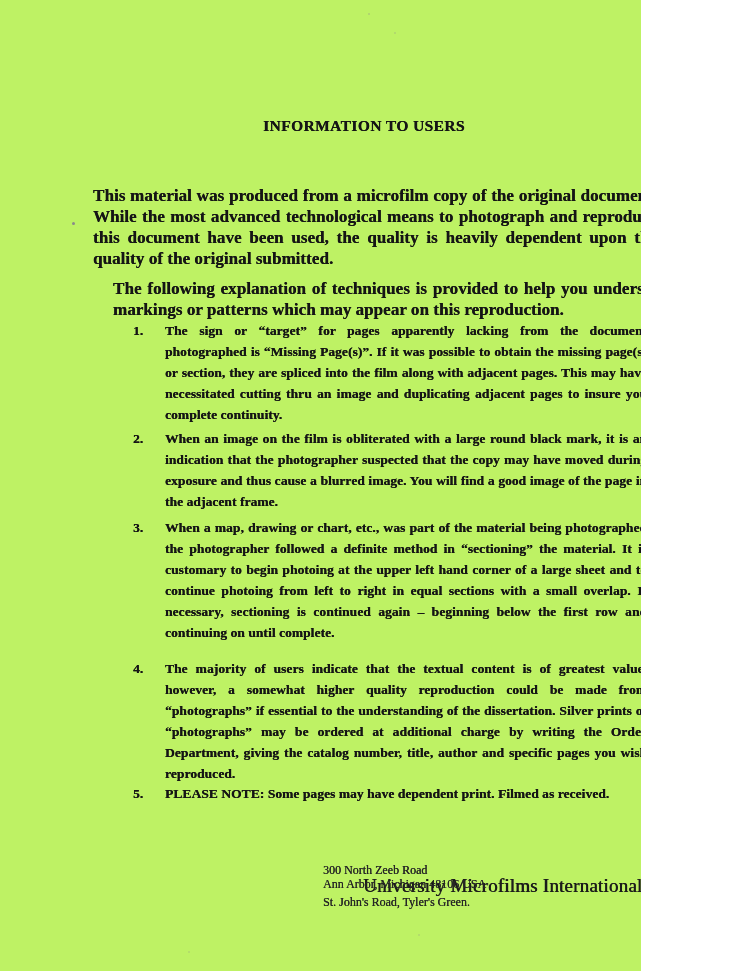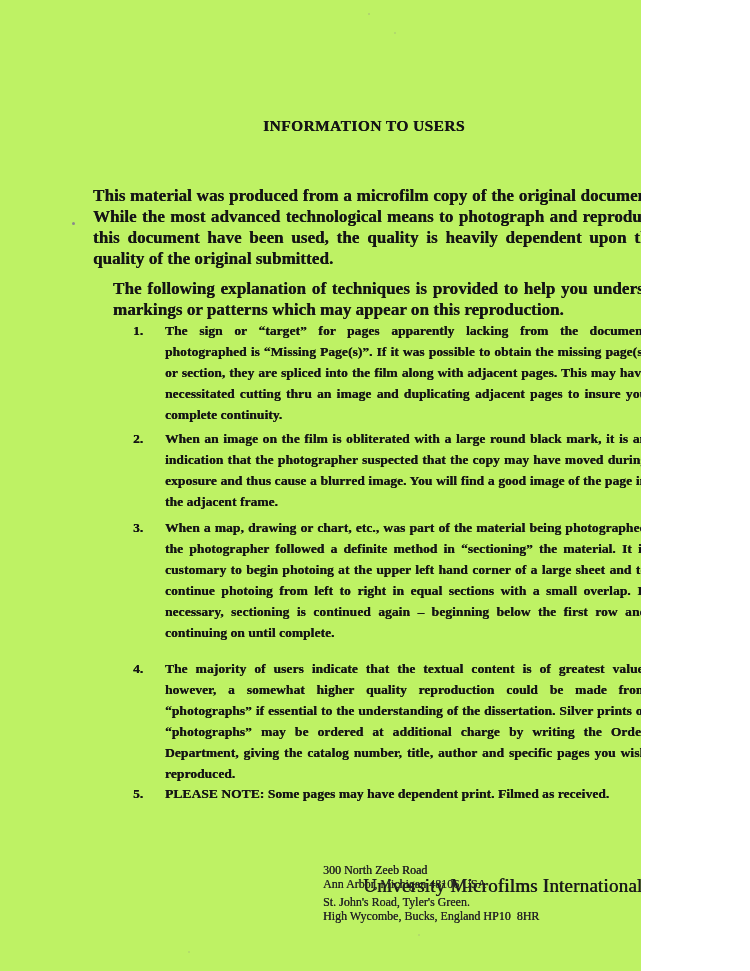--- a/index.html
+++ b/index.html
@@ -134,21 +134,20 @@
     <span class="num">5.</span>
     <span class="txt">PLEASE NOTE: Some pages may have dependent print. Filmed as received.</span>
   </div>
 
   <div class="publisher-name">University Microfilms International</div>
 
   <div class="publisher-address">
     <div class="addr-line">300 North Zeeb Road</div>
     <div class="addr-line">Ann Arbor, Michigan 48106 USA</div>
     <div class="addr-line grp-gap">St. John's Road, Tyler's Green.</div>
-    <div class="addr-line">High Wycombe, Bucks, England HP10  8HR</div>
   </div>
 
   <span class="speck speck-1"></span>
   <span class="speck speck-2"></span>
   <span class="speck speck-3"></span>
   <span class="speck speck-4"></span>
   <span class="speck speck-5"></span>
 
 </div>
 

